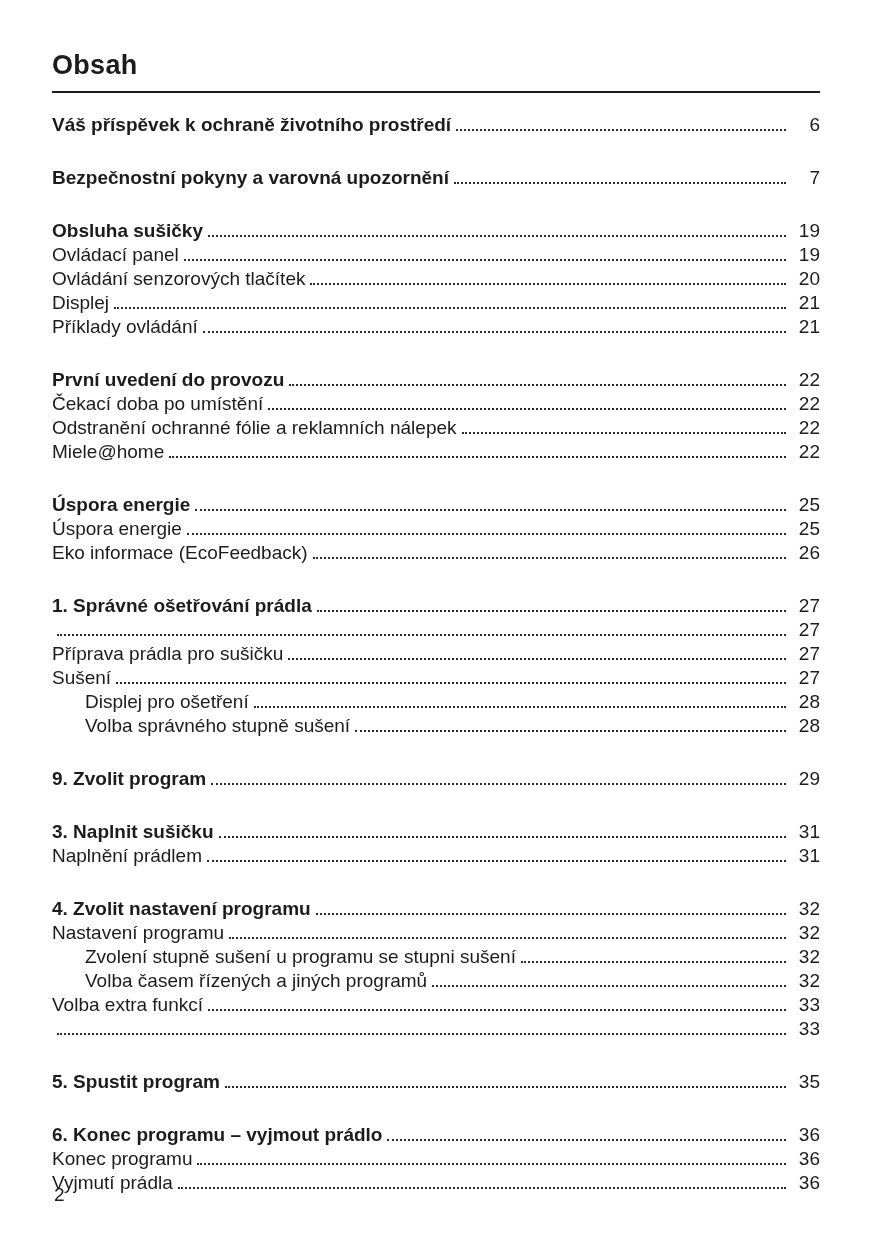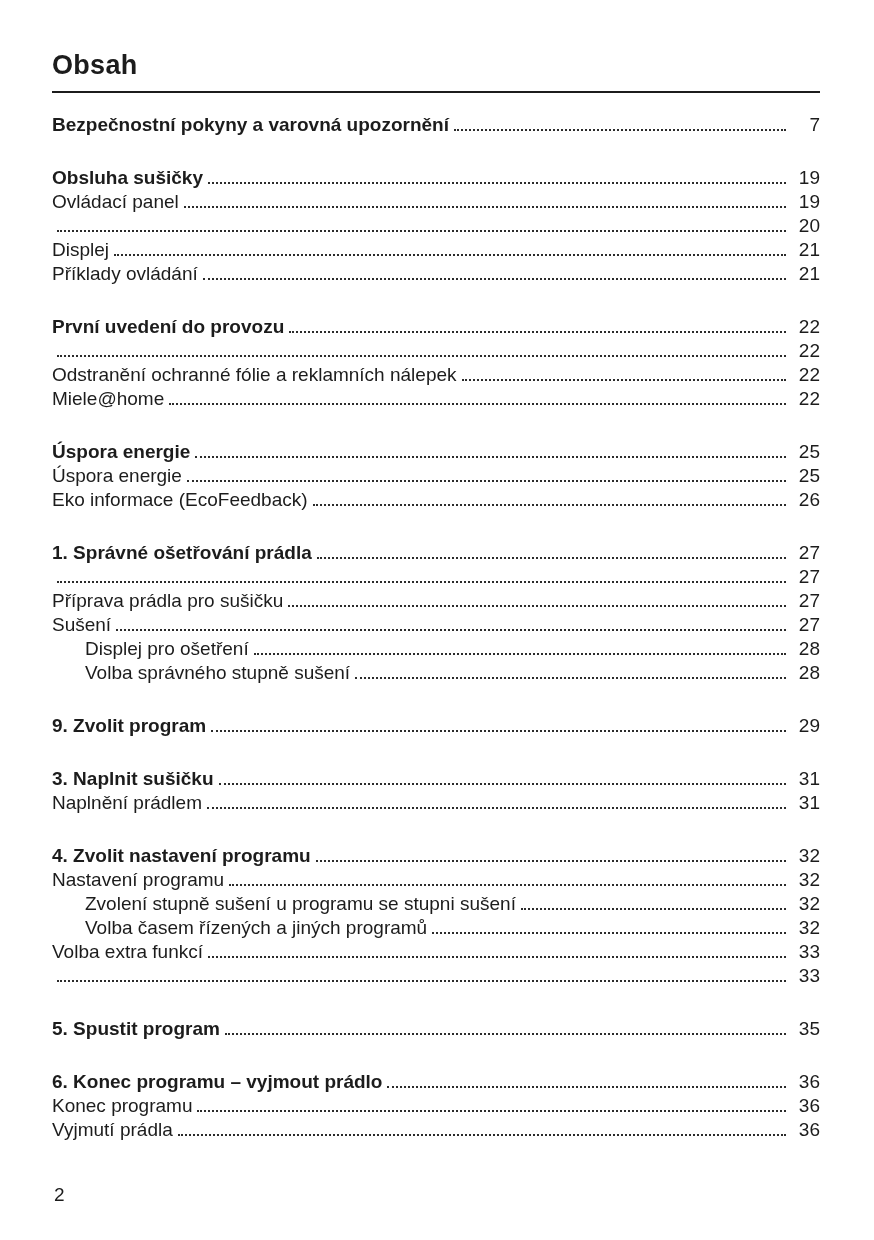--- a/index.html
+++ b/index.html
@@ -76,20 +76,27 @@
 </head>
 <body>
 
 <div class="page">
 
   <h1 class="page-title">Obsah</h1>
   <hr class="title-rule">
 
   <main>
 
+    <div class="toc-group">
+      <div class="toc-row bold">
+        <span class="entry-title">Váš příspěvek k ochraně životního prostředí</span>
+        <span class="dot-leader"></span>
+        <span class="entry-page">6</span>
+      </div>
+    </div>
 
     <div class="toc-group">
       <div class="toc-row bold">
         <span class="entry-title">Bezpečnostní pokyny a varovná upozornění</span>
         <span class="dot-leader"></span>
         <span class="entry-page">7</span>
       </div>
     </div>
 
     <div class="toc-group">
@@ -97,20 +104,21 @@
         <span class="entry-title">Obsluha sušičky</span>
         <span class="dot-leader"></span>
         <span class="entry-page">19</span>
       </div>
       <div class="toc-row">
         <span class="entry-title">Ovládací panel</span>
         <span class="dot-leader"></span>
         <span class="entry-page">19</span>
       </div>
       <div class="toc-row">
+        <span class="entry-title">Ovládání senzorových tlačítek</span>
         <span class="dot-leader"></span>
         <span class="entry-page">20</span>
       </div>
       <div class="toc-row">
         <span class="entry-title">Displej</span>
         <span class="dot-leader"></span>
         <span class="entry-page">21</span>
       </div>
       <div class="toc-row">
         <span class="entry-title">Příklady ovládání</span>
@@ -119,20 +127,21 @@
       </div>
     </div>
 
     <div class="toc-group">
       <div class="toc-row bold">
         <span class="entry-title">První uvedení do provozu</span>
         <span class="dot-leader"></span>
         <span class="entry-page">22</span>
       </div>
       <div class="toc-row">
+        <span class="entry-title">Čekací doba po umístění</span>
         <span class="dot-leader"></span>
         <span class="entry-page">22</span>
       </div>
       <div class="toc-row">
         <span class="entry-title">Odstranění ochranné fólie a reklamních nálepek</span>
         <span class="dot-leader"></span>
         <span class="entry-page">22</span>
       </div>
       <div class="toc-row">
         <span class="entry-title">Miele@home</span>

